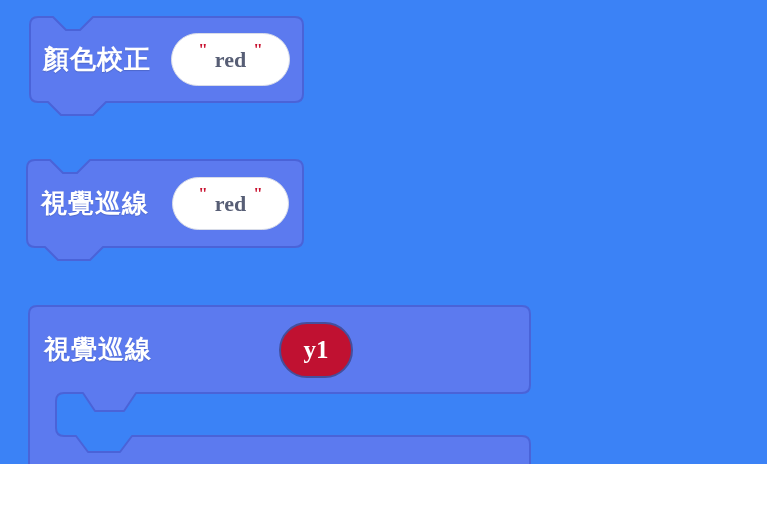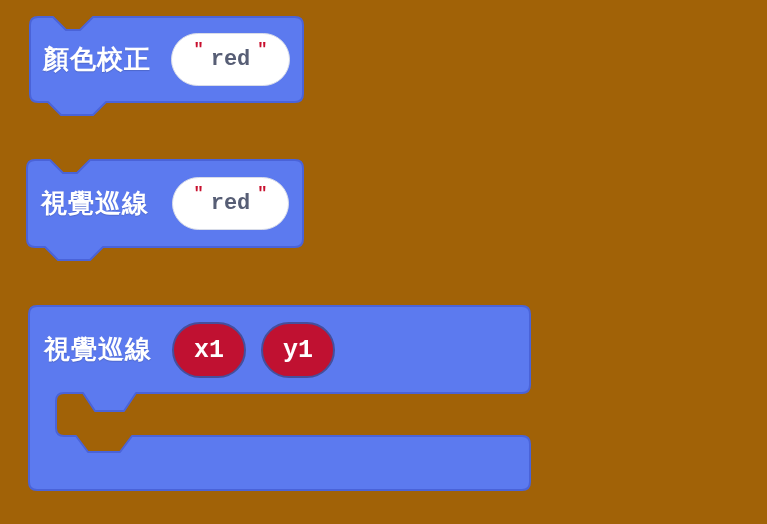--- a/index.html
+++ b/index.html
@@ -1,22 +1,22 @@
 <!DOCTYPE html>
 <html><head>
 <meta charset="utf-8">
 <style>
   html, body { margin: 0; padding: 0; }
   .stage {
     position: relative;
     width: 767px;
-    height: 524px;
-    background: #a16207;
+    height: 464px;
+    background: #3b82f6;
     overflow: hidden;
-    font-family: Liberation Mono, monospace;
+    font-family: Liberation Serif, serif;
   }
   .shapes { position: absolute; left: 0; top: 0; }
   .blk {
     fill: #5c7aef;
     stroke: #4a63d8;
     stroke-width: 2;
     stroke-linejoin: round;
   }
   .block-label {
     position: absolute;
@@ -92,16 +92,15 @@
   </div>
 
   <div class="block-label" style="left:41px; top:160px; height:87px;">視覺巡線</div>
   <div class="string-pill" style="left:172px; top:177px; width:117px; height:53px;">
     <span class="q">"</span>
     <span class="val">red</span>
     <span class="q">"</span>
   </div>
 
   <div class="block-label" style="left:44px; top:306px; height:87px;">視覺巡線</div>
-  <div class="param-oval" style="left:172px; top:322px;">x1</div>
-  <div class="param-oval" style="left:261px; top:322px;text-align:right;">y1</div>
+  <div class="param-oval" style="left:279px; top:322px;text-align:right;">y1</div>
 
 </div>
 
 </body></html>

